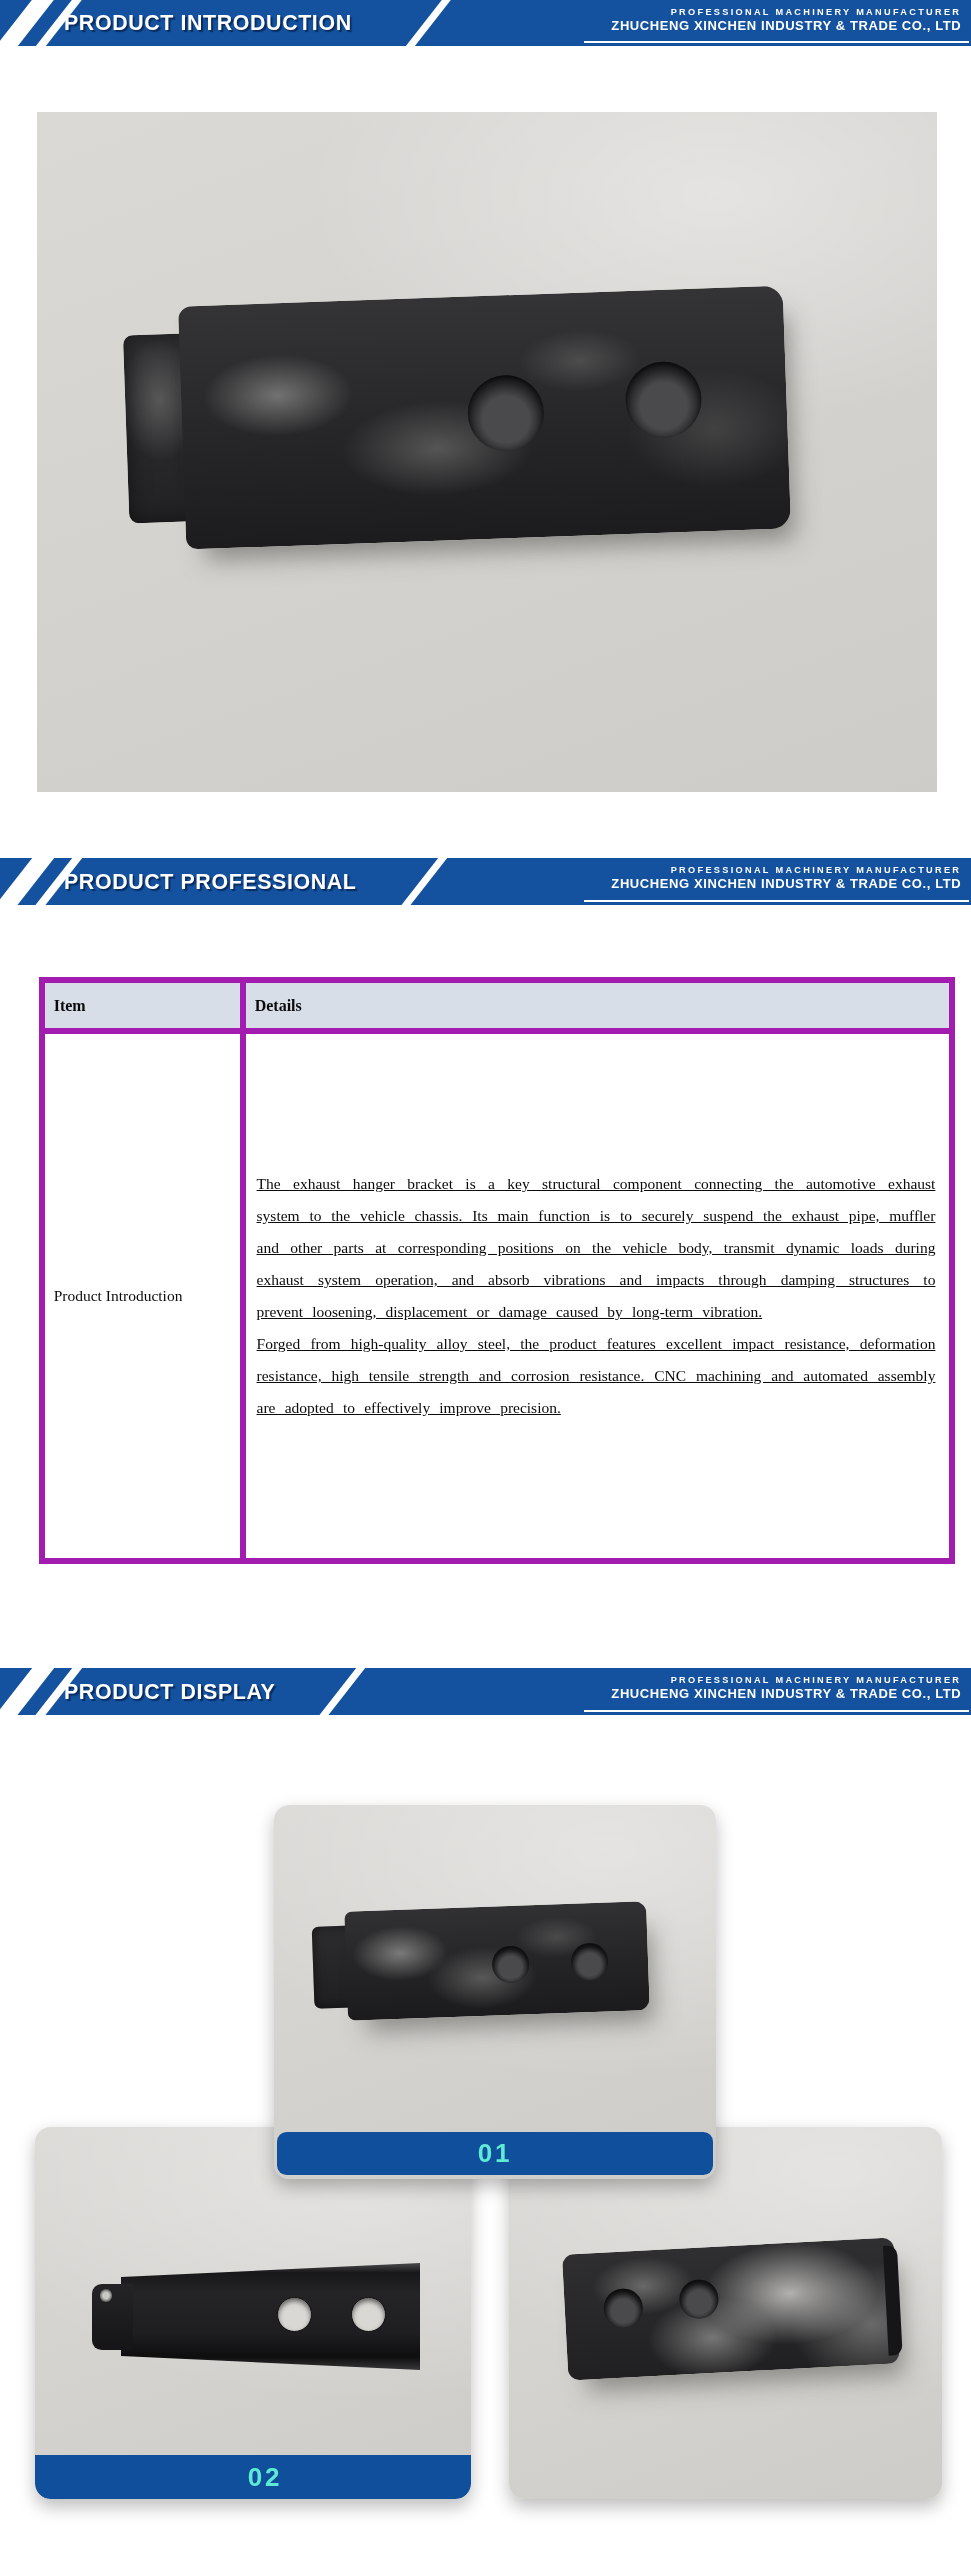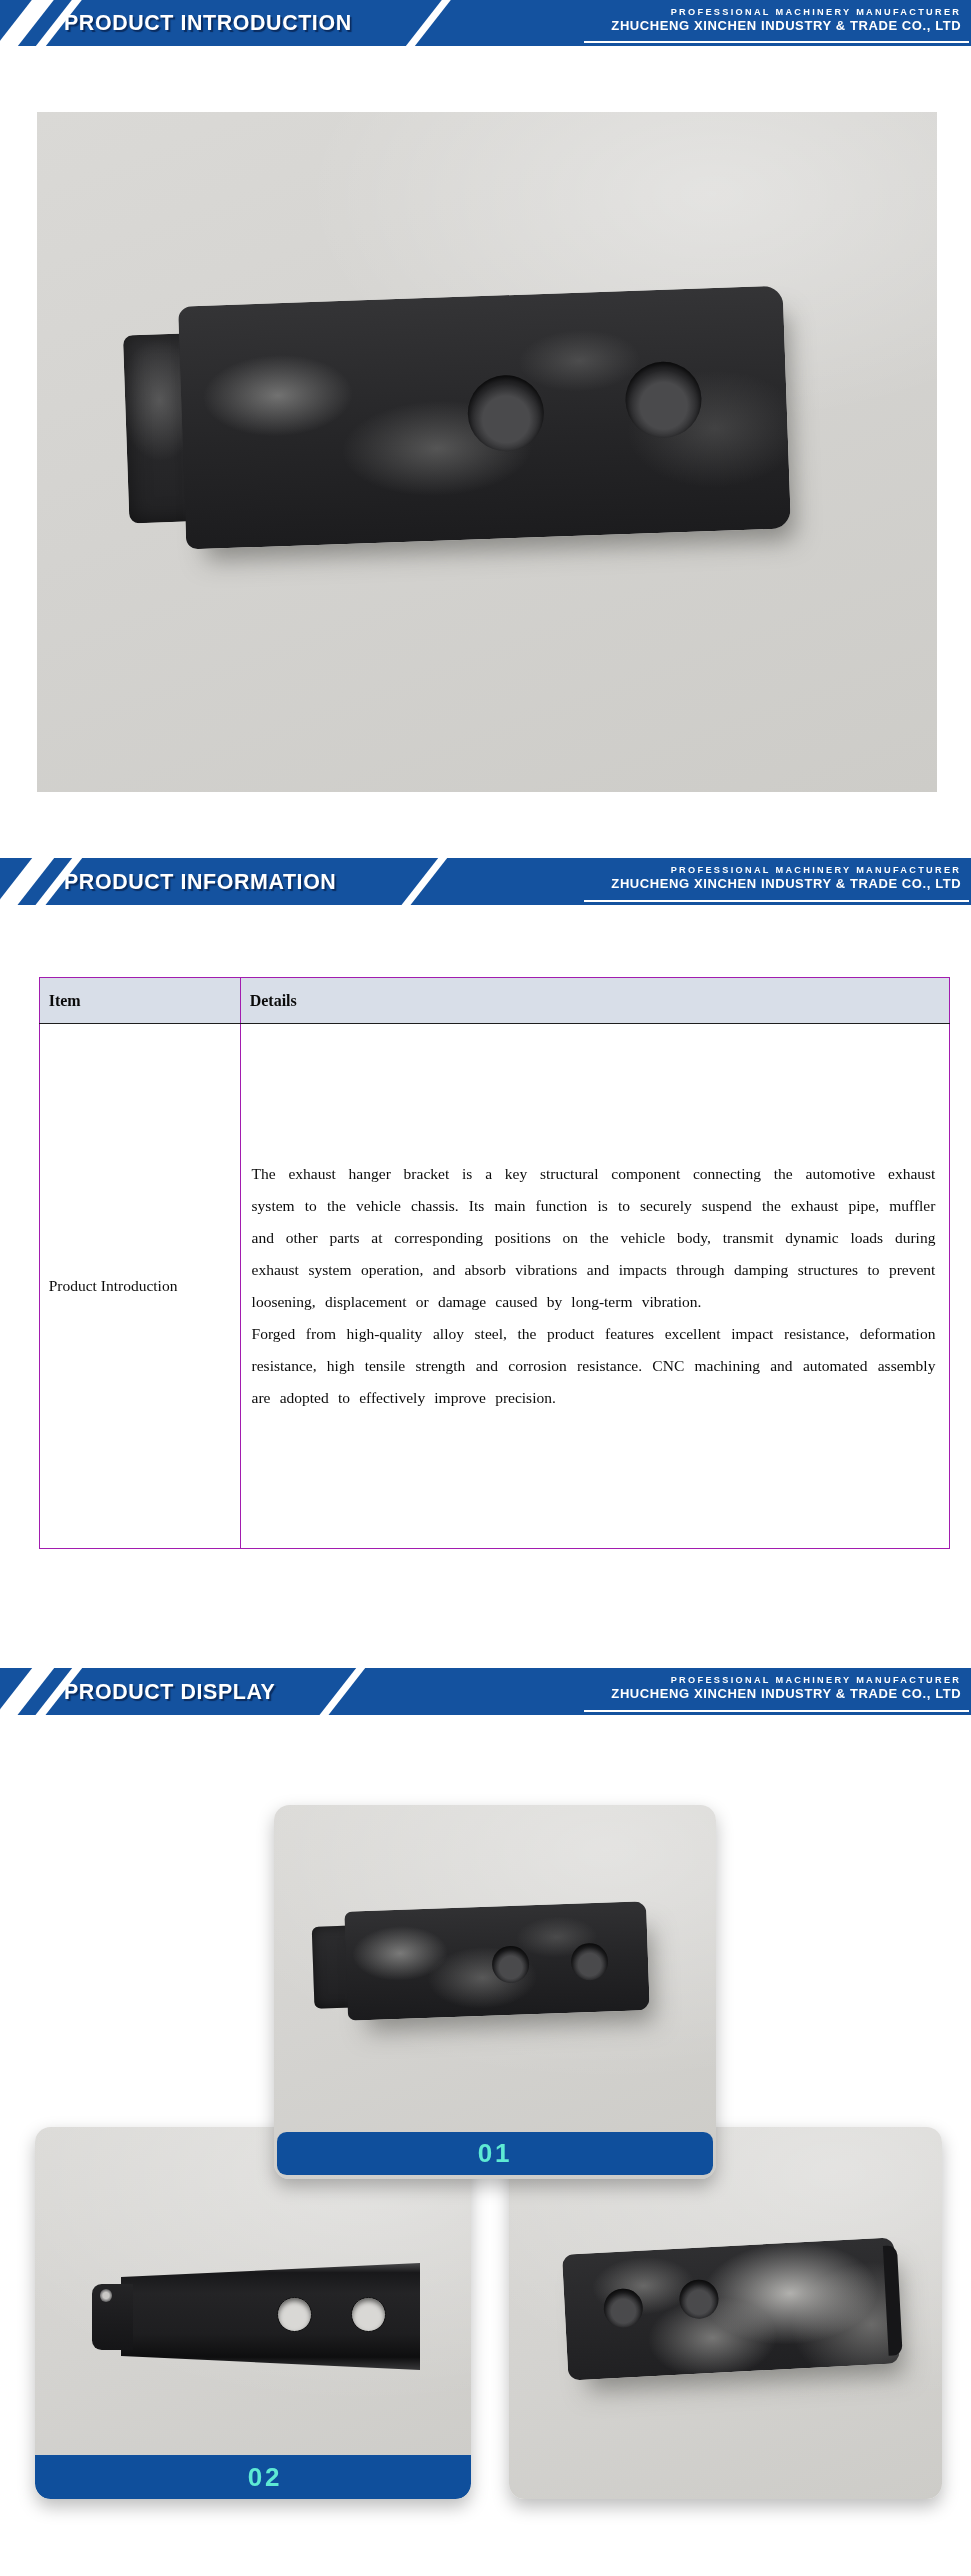--- a/index.html
+++ b/index.html
@@ -108,28 +108,28 @@
   .bracket-03 .br-fold{position:absolute;right:-2.9px;top:7.8px;bottom:7.8px;width:13.6px;
     background:#161618;border-radius:0 9.7px 9.7px 0;}
   .bracket-03 .h1{left:39px;top:37px;width:39px;height:39px;}
   .bracket-03 .h2{left:115px;top:32px;width:39px;height:39px;}
 
   
   .info-table{position:absolute;left:39px;top:977px;width:910px;border-collapse:collapse;
     table-layout:fixed;font-family:"Liberation Serif","DejaVu Serif",serif;color:#0b0b0b;}
   .info-table col.c1{width:201px;}
   .info-table col.c2{width:709px;}
-  .info-table td,.info-table th{border:1px solid #a21caf;vertical-align:middle;
+  .info-table td,.info-table th{border:6px solid #a21caf;vertical-align:middle;
     padding:0 13.6px 0 8.7px;font-weight:400;text-align:left;}
   .info-table{border:1.9px solid #1d1d1d;}
   .info-table .hrow th{height:45px;background:#d8dee8;font-weight:700;font-size:16px;
     border-bottom:1.9px solid #1d1d1d;}
   .info-table .nrow td{height:45px;font-size:15.5px;}
   .info-table .irow td{height:524px;font-size:15.5px;}
-  .intro-cell p{margin:0;text-align:justify;line-height:32px;word-spacing:5.3px;padding-left:1.9px;}
+  .intro-cell p{margin:0;text-align:justify;line-height:32px;word-spacing:5.3px;padding-left:1.9px;text-decoration:underline;}
 </style>
 </head>
 <body>
 
 <div class="page">
 
   <div class="banner b1">
     <div class="stripe s1"></div>
     <div class="stripe s2"></div>
     <div class="banner-title">PRODUCT INTRODUCTION</div>
@@ -146,21 +146,21 @@
       <div class="br-tab"></div>
       <div class="br-body"></div>
       <div class="hole-dark h1"></div>
       <div class="hole-dark h2"></div>
     </div>
   </div>
 
   <div class="banner b2">
     <div class="stripe s1"></div>
     <div class="stripe s2"></div>
-    <div class="banner-title">PRODUCT INFORMATION</div>
+    <div class="banner-title">PRODUCT PROFESSIONAL</div>
     <div class="slash"></div>
     <div class="company-block">
       <div class="tagline">PROFESSIONAL MACHINERY MANUFACTURER</div>
       <div class="company">ZHUCHENG XINCHEN INDUSTRY &amp; TRADE CO., LTD</div>
     </div>
     <div class="company-underline"></div>
   </div>
 
   <table class="info-table">
     <colgroup>

